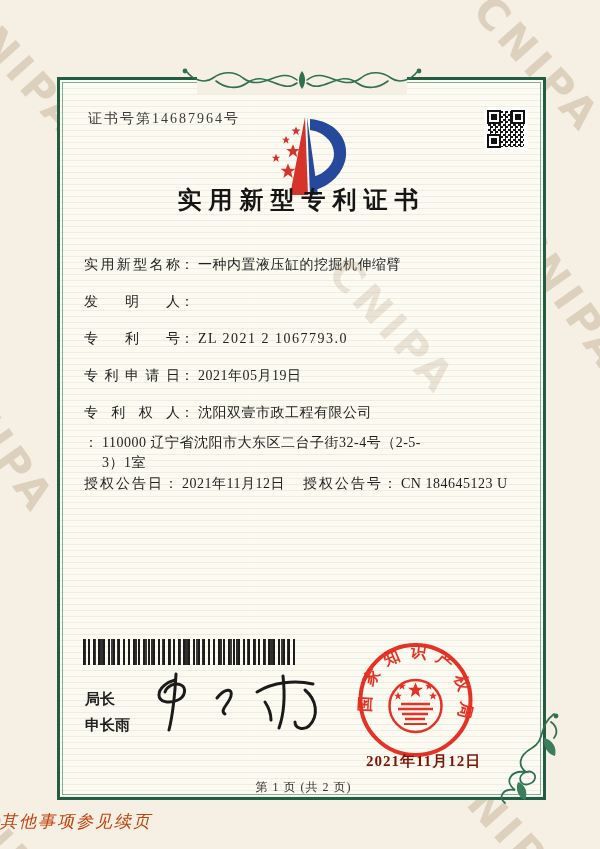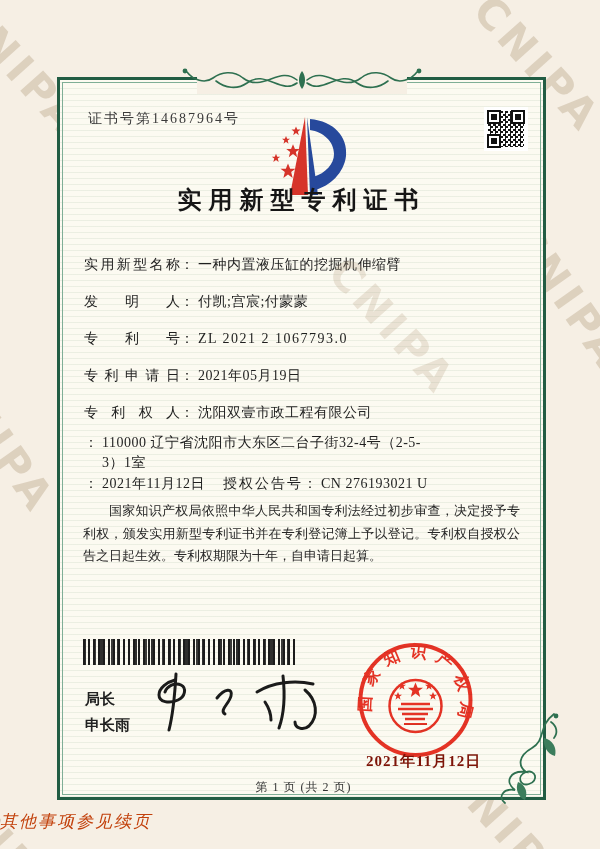--- a/index.html
+++ b/index.html
@@ -124,21 +124,20 @@
   <div class="title">实用新型专利证书</div>
 
   <div class="frow r0">
     <span class="flabel">实用新型名称</span>
       <span class="fcolon">：</span>
     <span class="fvalue">一种内置液压缸的挖掘机伸缩臂</span>
   </div>
   <div class="frow r1">
     <span class="flabel">发明人</span>
       <span class="fcolon">：</span>
-    <span class="fvalue">付凯;宫宸;付蒙蒙</span>
   </div>
   <div class="frow r2">
     <span class="flabel">专利号</span>
       <span class="fcolon">：</span>
     <span class="fvalue" style="letter-spacing:1.5px">ZL 2021 2 1067793.0</span>
   </div>
   <div class="frow r3">
     <span class="flabel">专利申请日</span>
       <span class="fcolon">：</span>
     <span class="fvalue">2021年05月19日</span>
@@ -147,32 +146,32 @@
     <span class="flabel">专利权人</span>
       <span class="fcolon">：</span>
     <span class="fvalue">沈阳双壹市政工程有限公司</span>
   </div>
   <div class="frow r5">
       <span class="fcolon">：</span>
     <span class="fvalue" style="max-width:330px">110000 辽宁省沈阳市大东区二台子街32-4号（2-5-3）1室</span>
   </div>
   <div class="frow grant">
     <div class="pair">
+      <span class="glabel">授权公告日</span>
         <span class="fcolon">：</span>
       <span class="fvalue">2021年11月12日</span>
     </div>
     <div class="pair second">
       <span class="glabel">授权公告号</span>
         <span class="fcolon">：</span>
-      <span class="fvalue">CN 276193021 U</span>
+      <span class="fvalue">CN 184645123 U</span>
     </div>
   </div>
 
   <div class="paras">
-    <p>国家知识产权局依照中华人民共和国专利法经过初步审查，决定授予专利权，颁发实用新型专利证书并在专利登记簿上予以登记。专利权自授权公告之日起生效。专利权期限为十年，自申请日起算。</p>
   </div>
 
   <div class="barcode"></div>
 
   <div class="director">
     <div>局长</div>
     <div>申长雨</div>
   </div>
   <svg class="sig" width="200" height="72" viewBox="0 0 200 72">
     <g stroke="#1b1b1b" stroke-width="3" fill="none" stroke-linecap="round" stroke-linejoin="round">

